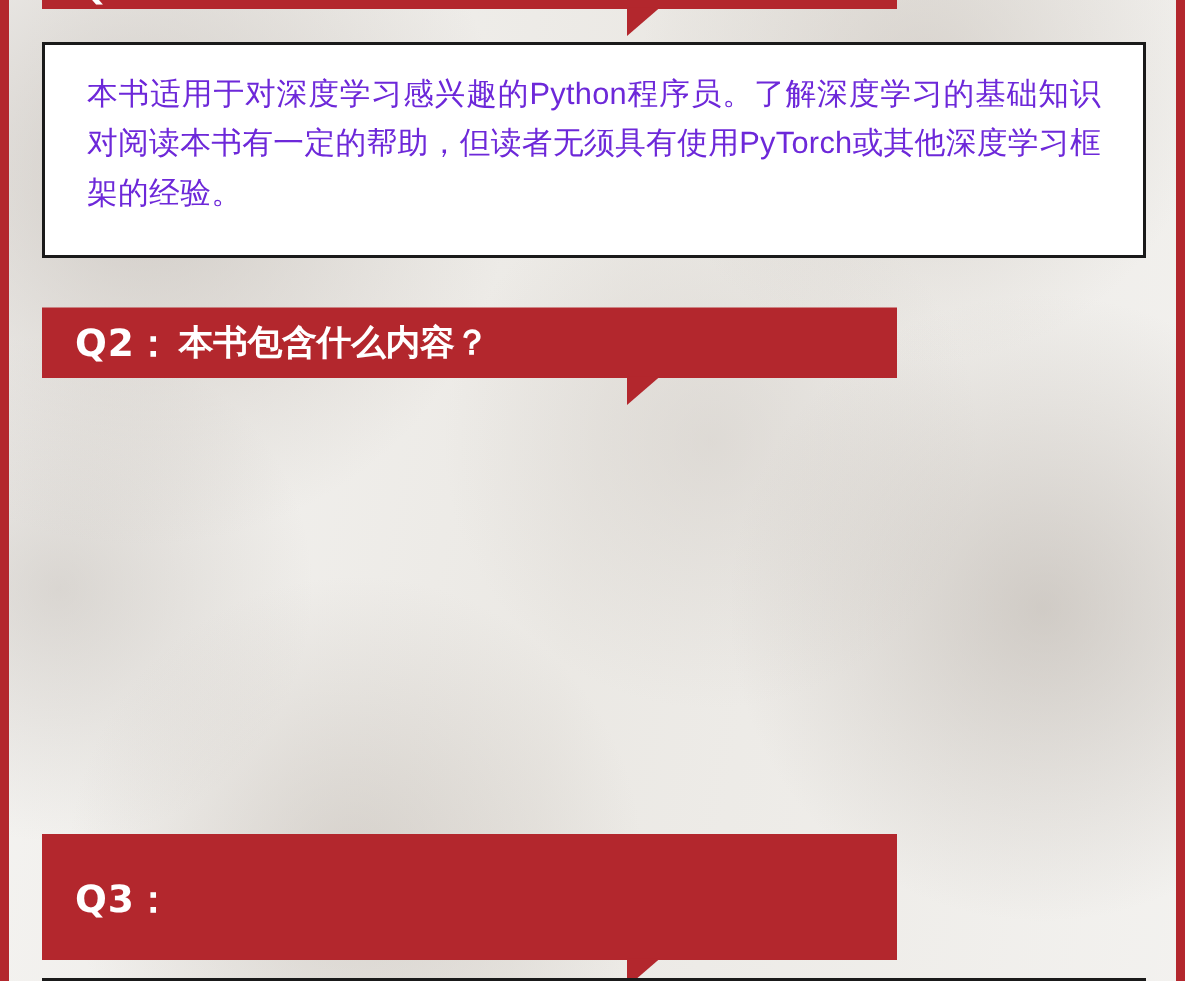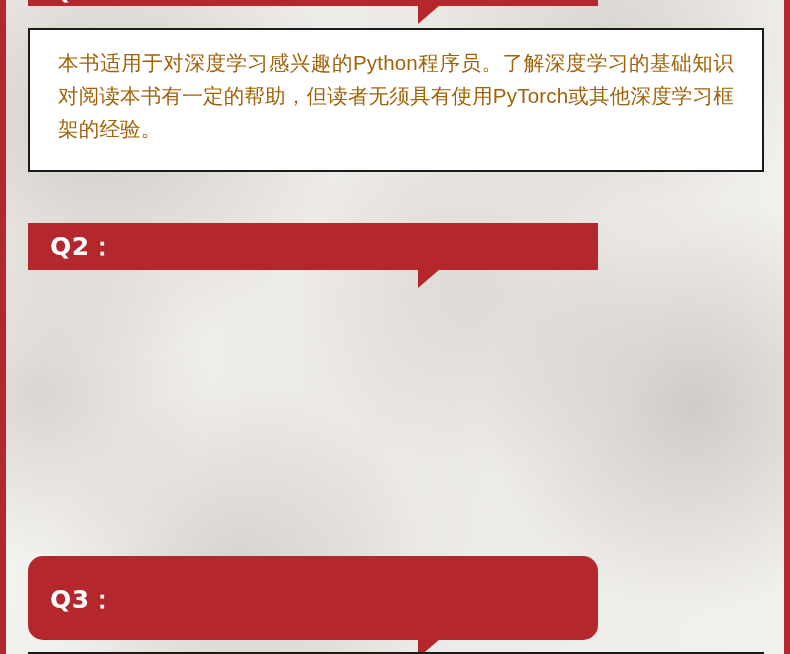--- a/index.html
+++ b/index.html
@@ -87,21 +87,21 @@
     position: absolute;
     background: #ffffff;
     border: 2px solid #1a1a1a;
     box-sizing: border-box;
     padding: 16px 28px 14px 28px;
   }
   .answer-box p {
     margin: 0;
     font-size: 20.5px;
     line-height: 1.62;
-    color: #a16207;
+    color: #6d28d9;
     text-align: justify;
     letter-spacing: 0.2px;
   }
 
   
   #banner-q1 {
     left: 28px;
     top: -26px;
     width: 570px;
     height: 32px;
@@ -114,21 +114,21 @@
 
   #answer-q1 {
     left: 28px;
     top: 28px;
     width: 736px;
     height: 144px;
   }
 
   #banner-q2 {
     left: 28px;
-    top: 223px;
+    top: 205px;
     width: 570px;
     height: 47px;
     padding: 0 22px;
   }
   #banner-q2 .notch {
     bottom: -18px;
     left: 390px;
   }
 
   #answer-q2 {
@@ -138,21 +138,20 @@
     height: 243px;
   }
 
   #banner-q3 {
     left: 28px;
     top: 556px;
     width: 570px;
     height: 84px;
     padding: 0 22px;
     align-items: center;
-    border-radius: 15px;
   }
   #banner-q3 .notch {
     bottom: -18px;
     left: 390px;
   }
 
   #answer-q3 {
     left: 28px;
     top: 652px;
     width: 736px;
@@ -176,20 +175,21 @@
     <span class="q-text"></span>
     <span class="notch"></span>
   </div>
 
   <div class="answer-box" id="answer-q1">
     <p>本书适用于对深度学习感兴趣的Python程序员。了解深度学习的基础知识对阅读本书有一定的帮助，但读者无须具有使用PyTorch或其他深度学习框架的经验。</p>
   </div>
 
   <div class="q-banner" id="banner-q2">
     <span class="q-label">Q2：</span>
+    <span class="q-text">本书包含什么内容？</span>
     <span class="notch"></span>
   </div>
 
 
   <div class="q-banner q-inline" id="banner-q3">
     <span class="q-label">Q3：</span>
     <span class="notch"></span>
   </div>
 
   <div class="answer-box" id="answer-q3">

